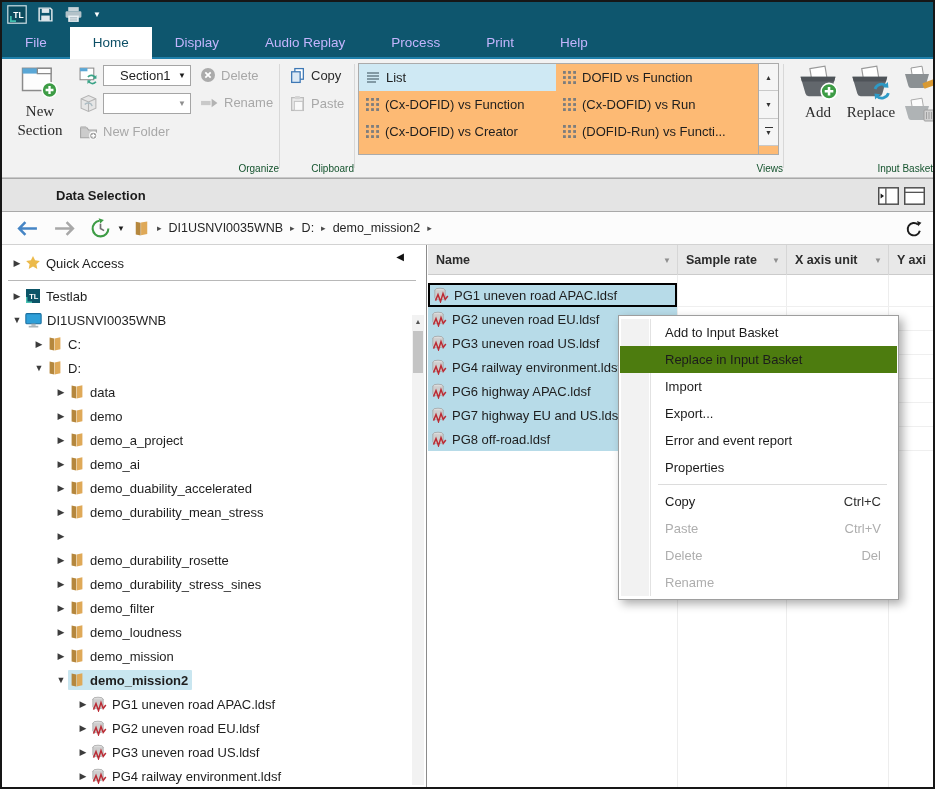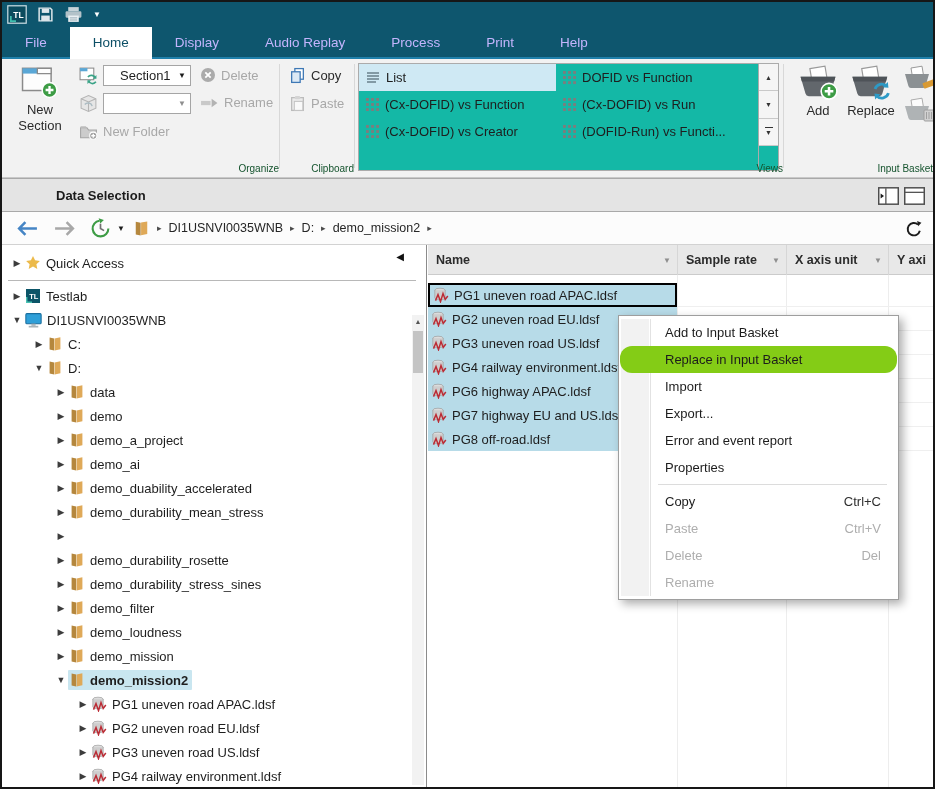--- a/index.html
+++ b/index.html
@@ -21,30 +21,30 @@
   .tab { position:relative; z-index:1; height:32px; line-height:32px; padding:0 23px;
          color:#c4b5fd; font-size:13.5px; }
   .tab.active { background:#fff; color:#0d4f66; z-index:2; }
 
   
   .ribbon { position:absolute; left:0; top:57px; right:0; height:119px; background:#f2f2f2;
             border-bottom:1px solid #c9c9c9; }
   .rsep { position:absolute; top:5px; height:104px; width:1px; background:#d8d8d8; }
   .rgroup-label { position:absolute; bottom:3px; text-align:right; font-size:10px; color:#14532d; }
   .bigbtn { position:absolute; display:flex; flex-direction:column; align-items:center; gap:3px; }
-  .bigbtn .blbl { font-size:13px; color:#2b2b2b; text-align:center; line-height:1.25; }
+  .bigbtn .blbl { font-size:15px; color:#2b2b2b; text-align:center; line-height:1.25;font-family:Liberation Serif, serif; }
   .smallbtn { position:absolute; display:flex; align-items:center; gap:5px; font-size:13px; color:#2b2b2b; }
   .smallbtn.disabled { color:#a8a8a8; }
   .combo { position:absolute; width:88px; height:21px; background:#fff; border:1px solid #a5a5a5;
            display:flex; align-items:center; padding:0 4px; font-size:13px; }
   .combo .cv { flex:1; overflow:hidden; white-space:nowrap; }
   .combo .caret { font-size:8px; color:#1c1c1c; }
   .combo.empty .caret { color:#8f8f8f; }
 
-  .gallery { position:absolute; left:356px; top:4px; width:421px; height:108px; background:#14b8a6;
+  .gallery { position:absolute; left:356px; top:4px; width:421px; height:92px; background:#fdba74;
              border:1px solid #ababab; }
   .gcol { position:absolute; top:0; bottom:0; }
   .gitem { height:27px; display:flex; align-items:center; gap:6px; padding-left:7px;
            font-size:13px; white-space:nowrap; overflow:hidden; }
   .gitem.selected { background:#cfe9f4; }
   .gscroll { position:absolute; right:0; top:0; bottom:0; width:20px; border-left:1px solid #ababab; }
   .gsbtn { height:27.3px; border-bottom:1px solid #c9c9c9; background:#f5f5f5; display:flex;
            align-items:center; justify-content:center; font-size:7px; color:#333; flex-direction:column; }
   .gsbtn .bar { width:8px; height:1.5px; background:#333; margin-bottom:1px; }
 
@@ -98,21 +98,21 @@
 
   
   .cmenu { position:absolute; left:616px; top:313px; width:281px; background:#fff;
            border:1px solid #9e9e9e; box-shadow:4px 4px 9px rgba(0,0,0,.32); padding:3px 1px; z-index:20; }
   .cmenu .gutter { position:absolute; left:2px; top:3px; bottom:3px; width:28px; background:#f2f2f2; }
   .cmenu .gline { position:absolute; left:31px; top:3px; bottom:3px; width:1px; background:#e2e2e2; }
   .mi { position:relative; z-index:1; height:27px; display:flex; align-items:center;
         padding-left:45px; padding-right:16px; font-size:13px; color:#1c1c1c; }
   .mi .ms { margin-left:auto; color:#2e2e2e; }
   .mi.disabled, .mi.disabled .ms { color:#aeaeae; }
-  .mi.highlighted { background:#84cc16;border-radius:12px; }
+  .mi.highlighted { background:#4d7c0f; }
   .msep { position:relative; z-index:1; height:1px; background:#dcdcdc; margin:3px 10px 3px 38px; }
 </style>
 </head>
 <body>
 
 <div id="app">
 
   <div class="titlebar">
     <span class="ic">
         <svg width="20" height="19" viewBox="0 0 20 19">

